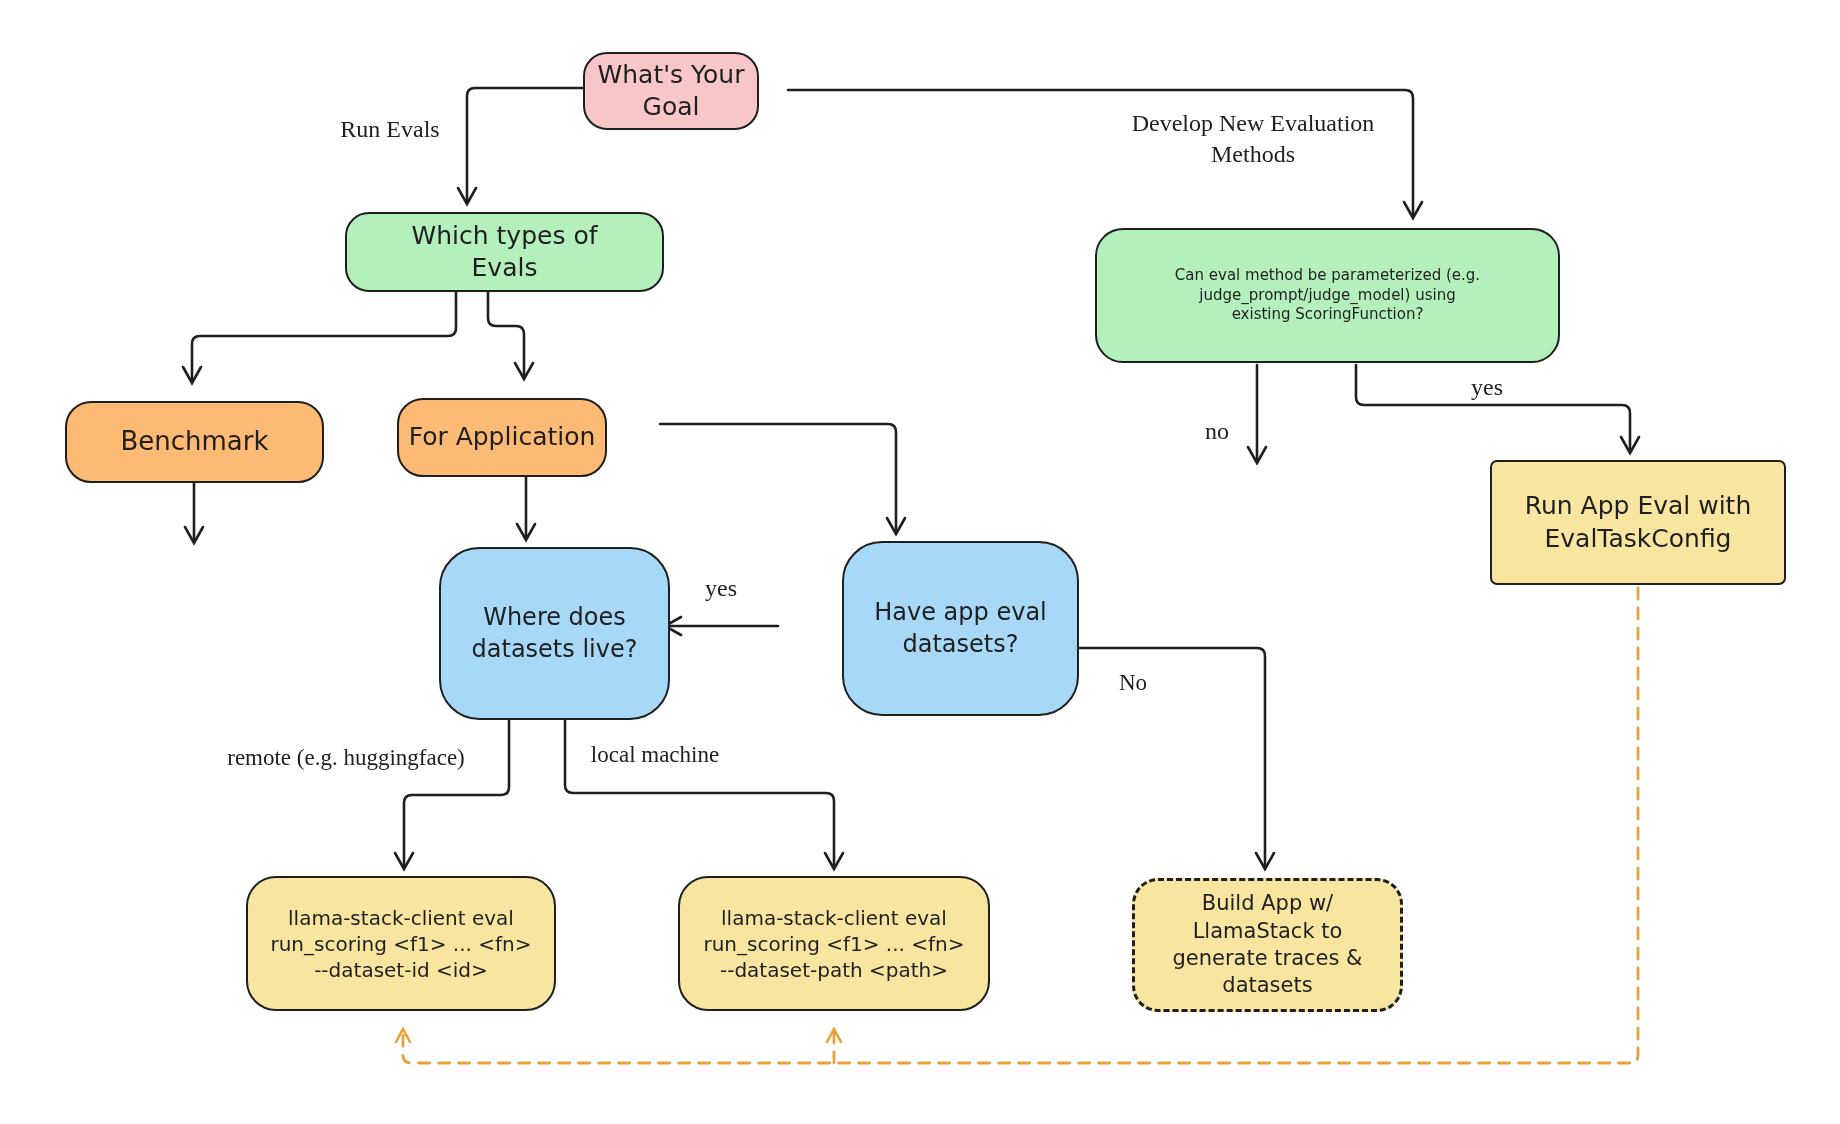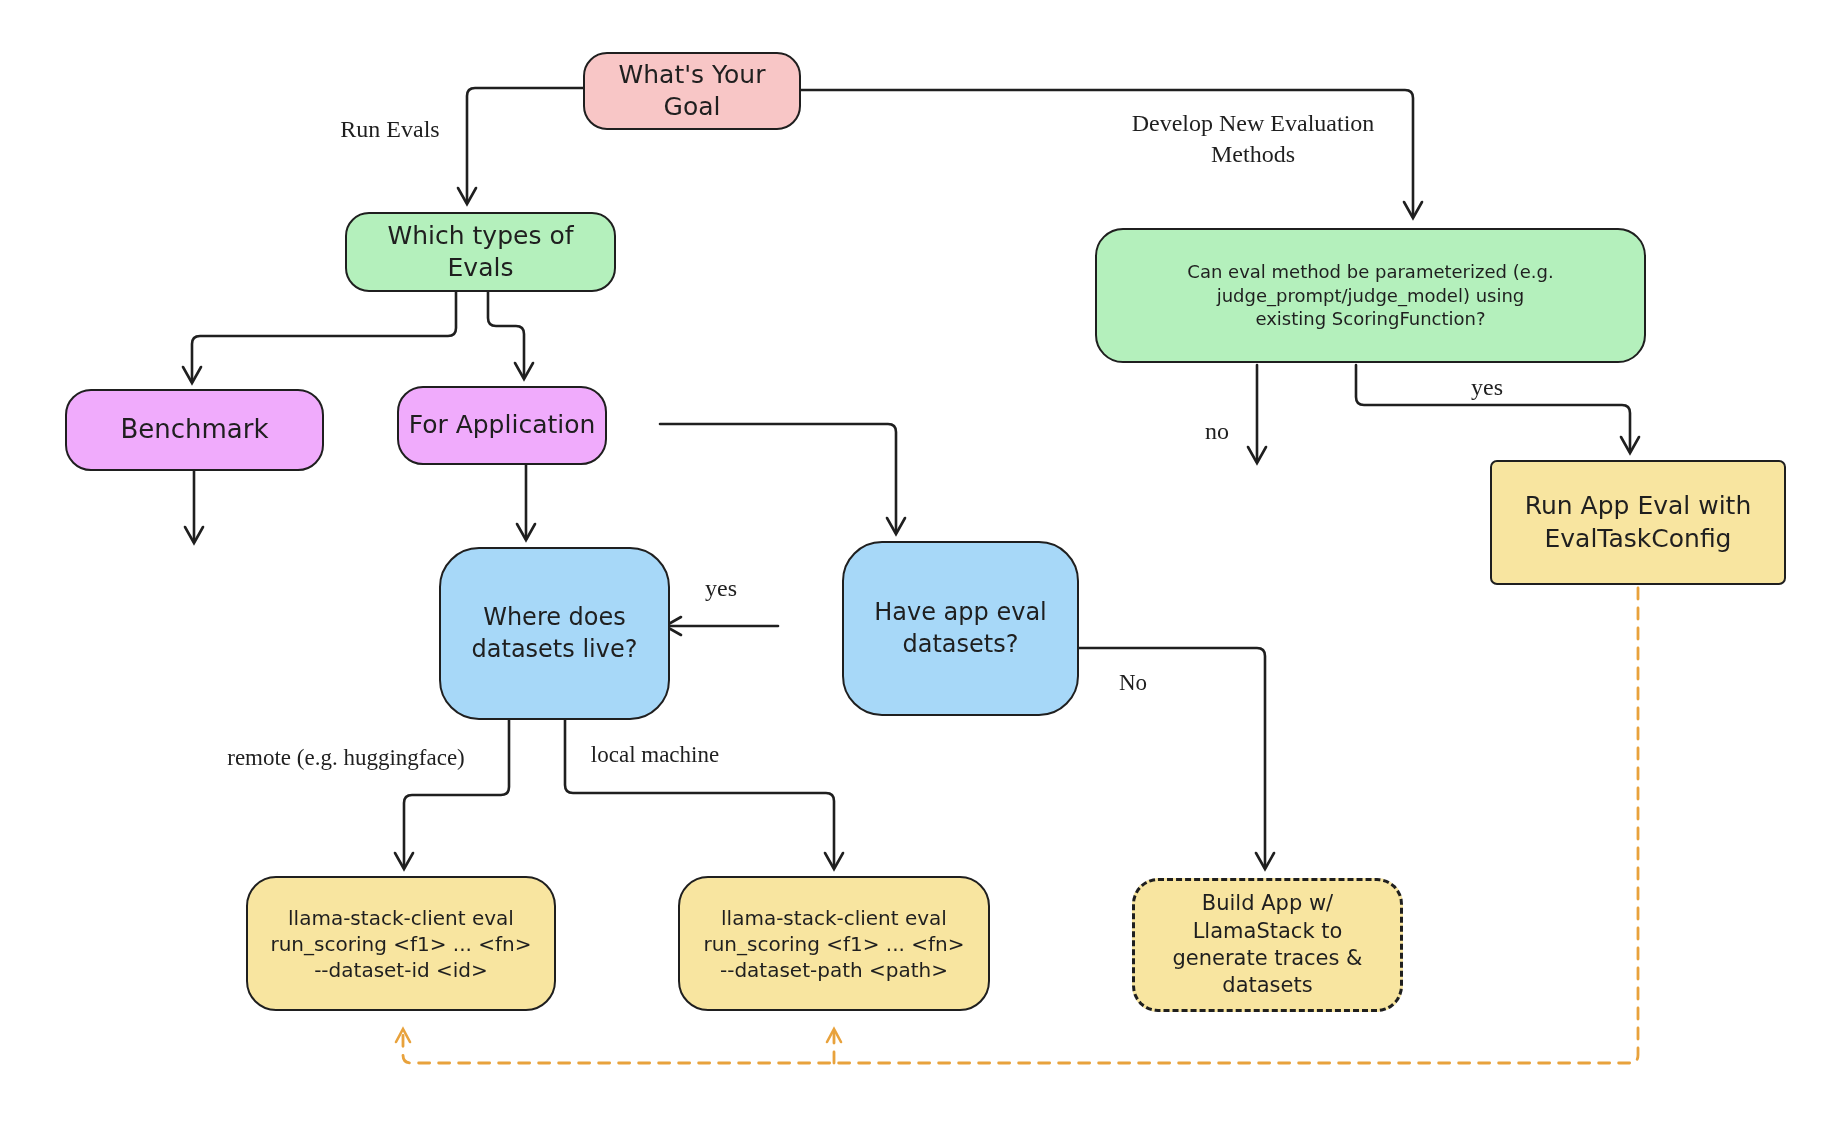--- a/index.html
+++ b/index.html
@@ -16,21 +16,21 @@
     display:flex; align-items:center; justify-content:center;
     text-align:center;
     border:2.6px solid var(--stroke,#1f1f1f);
     background:#fff;
   }
   .node .lbl { white-space:pre-line; line-height:1.3; padding:0 6px; }
   .fill-pink   { background:var(--pink,#f8c6c6); }
   .fill-green  { background:var(--green,#b4f0bc); }
   .fill-blue   { background:var(--blue,#a7d8f8);margin-left:20px; }
   .fill-yellow { background:var(--yellow,#f8e5a0); }
-  .fill-white  { background:#f0abfc; }
+  .fill-white  { background:#fdba74;margin-top:12px; }
   .dashed-border { border-style:dashed; border-width:3px; }
   .edge-label {
     position:absolute; transform:translate(-50%,-50%);
     white-space:pre-line; text-align:center; line-height:1.3;font-family:Liberation Serif, serif;
   }
 </style>
 </head>
 <body>
 
 <div class="canvas">
@@ -58,26 +58,26 @@
       <path d="M 565 720 V 785 Q 565 793 573 793 H 826 Q 834 793 834 801 V 868" marker-end="url(#mb)"></path>
       <path d="M 1257 365 V 462" marker-end="url(#mb)"></path>
       <path d="M 1356 365 V 397 Q 1356 405 1364 405 H 1622 Q 1630 405 1630 413 V 452" marker-end="url(#mb)"></path>
     </g>
     <g fill="none" stroke="#e8a23c" stroke-width="2.8" stroke-linecap="round" stroke-dasharray="11 9">
       <path d="M 1638 588 V 1055 Q 1638 1063 1630 1063 H 411 Q 403 1063 403 1055 V 1030" marker-end="url(#mo)"></path>
       <path d="M 834 1063 V 1030" marker-end="url(#mo)"></path>
     </g>
   </svg>
 
-  <div class="node fill-pink" style="left:583px;top:52px;width:218px;height:78px;font-size:25px;border-radius:24px">
+  <div class="node fill-pink" style="left:583px;top:52px;width:176px;height:78px;font-size:25px;border-radius:24px">
     <span class="lbl">What's Your
 Goal</span>
   </div>
 
-  <div class="node fill-green" style="left:345px;top:212px;width:271px;height:80px;font-size:25px;border-radius:24px">
+  <div class="node fill-green" style="left:345px;top:212px;width:319px;height:80px;font-size:25px;border-radius:24px">
     <span class="lbl">Which types of
 Evals</span>
   </div>
 
   <div class="node fill-white" style="left:65px;top:389px;width:259px;height:82px;font-size:26px;border-radius:26px">
     <span class="lbl">Benchmark</span>
   </div>
 
   <div class="node fill-white" style="left:397px;top:386px;width:210px;height:79px;font-size:25px;border-radius:26px">
     <span class="lbl">For Application</span>
@@ -87,21 +87,21 @@
   <div class="node fill-blue" style="left:419px;top:547px;width:231px;height:173px;font-size:24px;border-radius:40px">
     <span class="lbl">Where does
 datasets live?</span>
   </div>
 
   <div class="node fill-blue" style="left:822px;top:541px;width:237px;height:175px;font-size:24px;border-radius:40px">
     <span class="lbl">Have app eval
 datasets?</span>
   </div>
 
-  <div class="node fill-green" style="left:1095px;top:228px;width:551px;height:135px;font-size:18px;border-radius:28px">
+  <div class="node fill-green" style="left:1095px;top:228px;width:465px;height:135px;font-size:15px;border-radius:28px">
     <span class="lbl">Can eval method be parameterized (e.g.
 judge_prompt/judge_model) using
 existing ScoringFunction?</span>
   </div>
 
 
   <div class="node fill-yellow" style="left:1490px;top:460px;width:296px;height:125px;font-size:25px;border-radius:7px">
     <span class="lbl">Run App Eval with
 EvalTaskConfig</span>
   </div>

